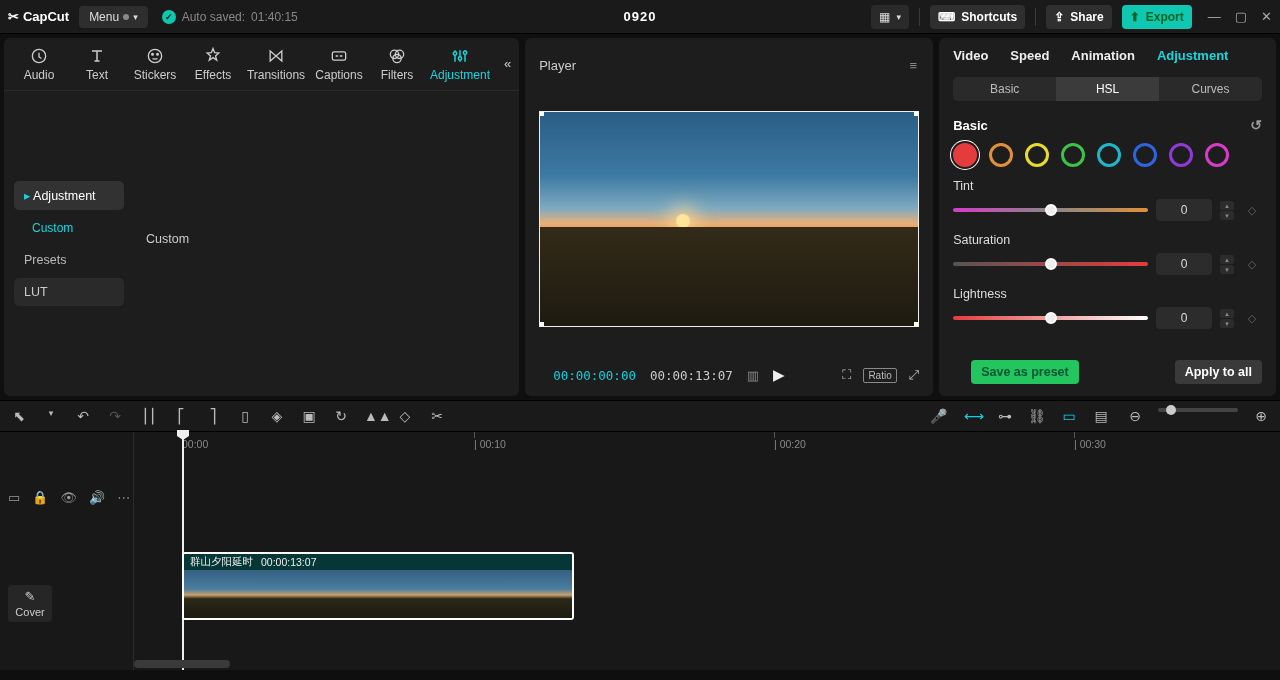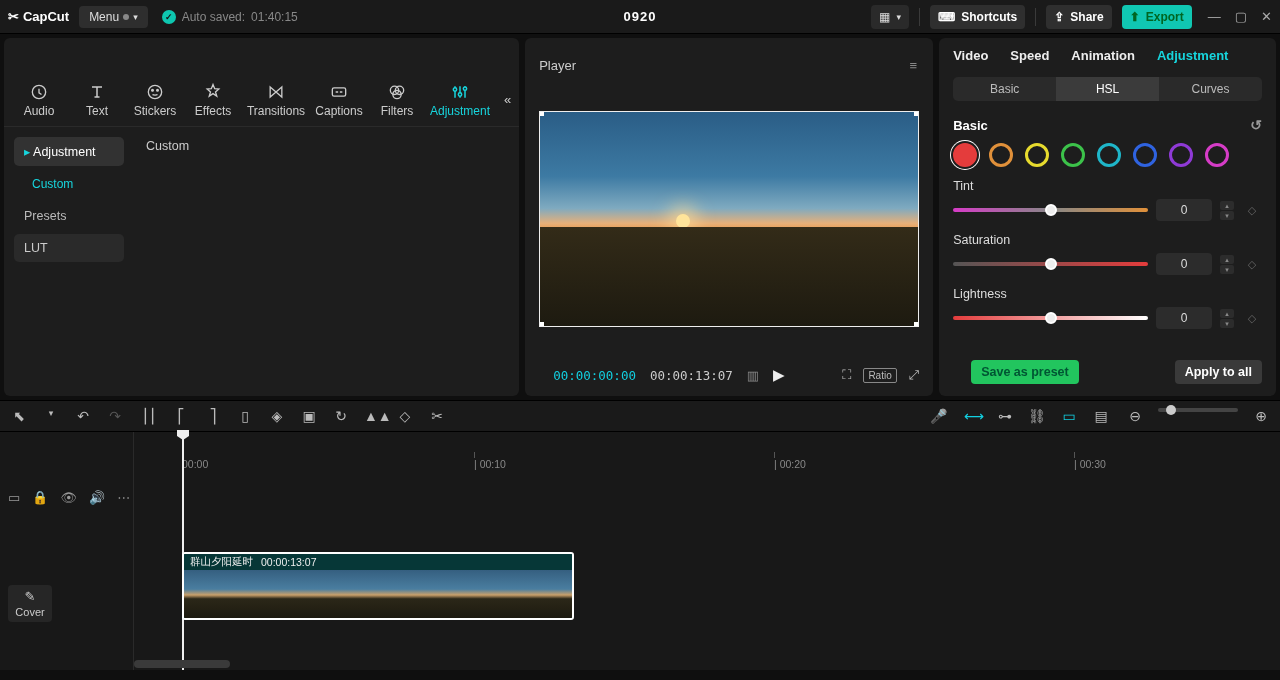--- a/index.html
+++ b/index.html
@@ -19,28 +19,28 @@
   .export-btn { background:#10c7b2; color:#062; font-weight:600;}
   .sep { width:1px; height:18px; background:#3a3a3a; }
   .win-btns { display:flex; gap:14px; margin-left:6px; color:#aaa; }
   .win-btns span{cursor:pointer; font-size:13px;}
 
   
   .maingrid { display:flex; height:366px; padding:4px; gap:6px;}
   
   
   .leftpanel { width:520px; background:#1d1d1d; border-radius:6px; display:flex; flex-direction:column;}
-  .mediatabs { display:flex; align-items:center; padding:6px 6px 0 6px; gap:0; border-bottom:1px solid #2a2a2a; position:relative;margin-top:36px;}
+  .mediatabs { display:flex; align-items:center; padding:6px 6px 0 6px; gap:0; border-bottom:1px solid #2a2a2a; position:relative;}
   .mediatab { flex: 0 0 auto; width:58px; text-align:center; color:#ccc; font-size:12px; padding:2px 0 8px 0; cursor:pointer;}
   .mediatab.wide{width:68px;}
   .mediatab.active { color:#17d5dd; }
   .mediatab-icon { display:block; margin:0 auto 2px auto; width:20px; height:20px; }
   .mediatabs .collapse { position:absolute; right:8px; top:18px; color:#ccc; cursor:pointer;}
   
-  .leftbody { flex:1; display:flex; }
+  .leftbody { flex:1; display:flex;align-items:center; }
   .subnav { width:130px; padding:10px 10px; display:flex; flex-direction:column; gap:4px;}
   .subnav-item { padding:7px 10px; border-radius:5px; color:#ccc; font-size:12.5px; cursor:pointer;}
   .subnav-item.active { background:#323232; color:#fff;}
   .subnav-item.sub { padding-left:18px; color:#17d5dd; font-size:12px;}
   .subnav-item.muted { color:#bbb;}
   .subnav-item.lut { background:#2a2a2a;}
   .leftcontent { flex:1; padding:12px; color:#ccc;}
   .leftcontent h5{font-weight:400; font-size:12.5px; color:#ccc; margin-bottom:10px;}
   .card { width:92px; height:84px; background:#121212; border-radius:6px; display:flex; align-items:center; justify-content:center; text-align:center; font-size:11.5px; color:#ddd; line-height:1.3; padding:4px;}
   
@@ -101,21 +101,21 @@
   .tool.accent{color:#12cfe0;}
   
   
   .timeline { height:238px; background:#181818; display:flex;}
   .tl-left { width:134px; border-right:1px solid #2a2a2a; display:flex; flex-direction:column; justify-content:flex-end; padding:8px;}
   .tl-icons{display:flex; gap:12px; color:#999; align-items:center; margin-bottom:80px;}
   .cover{width:44px; text-align:center; font-size:11px; color:#ccc; background:#262626; border-radius:4px; padding:4px 0; align-self:flex-start; margin-left:0; margin-bottom:40px;}
   .cover .ic{display:block; font-size:13px; margin-bottom:2px;}
   .tl-main{flex:1; position:relative;}
   .ruler{height:26px; position:relative; color:#888; font-size:10.5px;}
-  .ruler .tick{position:absolute; top:6px;margin-top:20px;}
+  .ruler .tick{position:absolute; top:6px;}
   .ruler .tick::before{content:""; position:absolute; left:0; top:-6px; width:1px; height:6px; background:#555;}
   .playhead{position:absolute; top:0; bottom:0; width:2px; background:#eee; left:48px;}
   .playhead::before{content:""; position:absolute; top:-2px; left:-5px; width:12px; height:10px; background:#eee; clip-path:polygon(0 0,100% 0,100% 60%,50% 100%,0 60%);}
   .tracks{position:absolute; top:26px; left:0; right:0; bottom:0;}
   .clip{position:absolute; top:94px; left:48px; width:392px; height:68px; border:2px solid #fff; border-radius:3px; overflow:hidden;}
   .clip-body{position:absolute; inset:0; background:#0e7a7a;}
   .clip-head{height:16px; background:rgba(0,0,0,.55); display:flex; align-items:center; gap:8px; padding:0 6px; font-size:10.5px; color:#eee; position:relative; z-index:2;}
   .clip-frames{position:absolute; top:16px; left:0; right:0; bottom:0; display:flex;}
   .cf{flex:1; background:linear-gradient(#355f80 0%, #4a7ea0 40%, #caa06a 52%, #2b2718 60%, #1d1a10 100%);}
   .scroll-h{position:absolute; bottom:2px; left:0; right:0; height:8px;}

